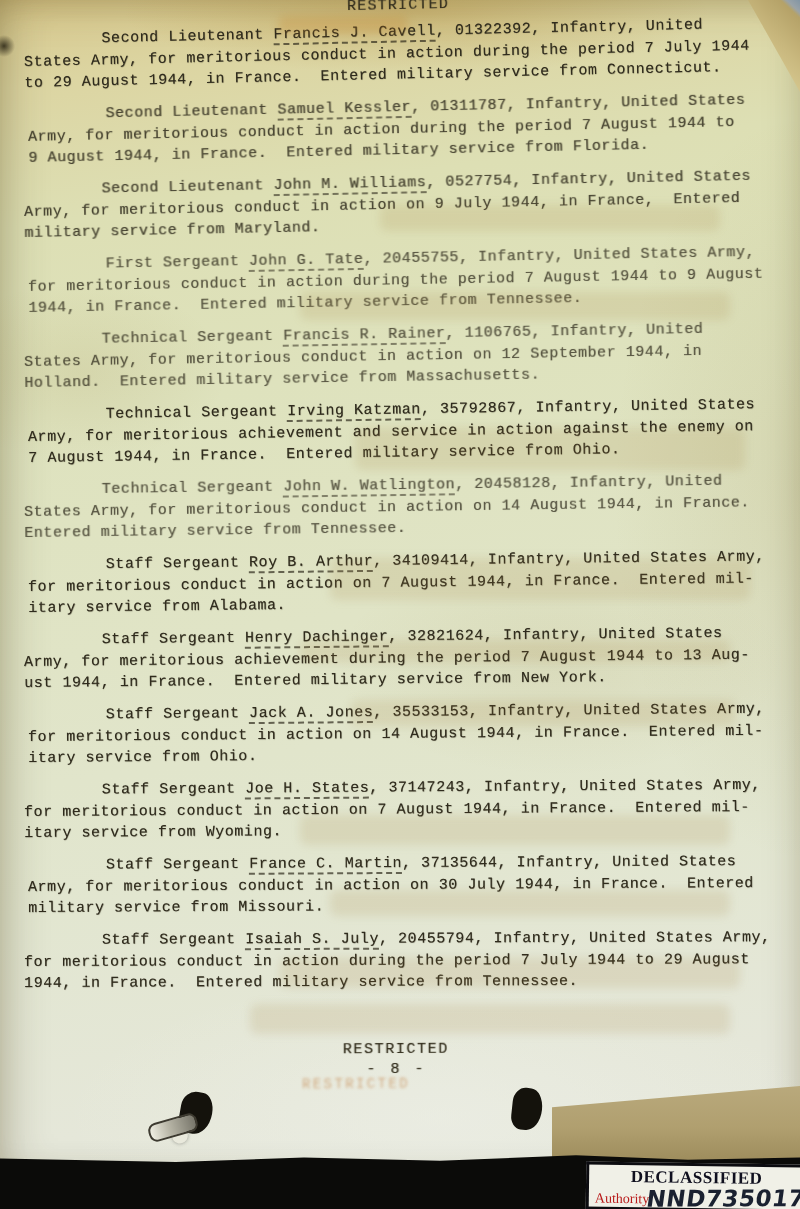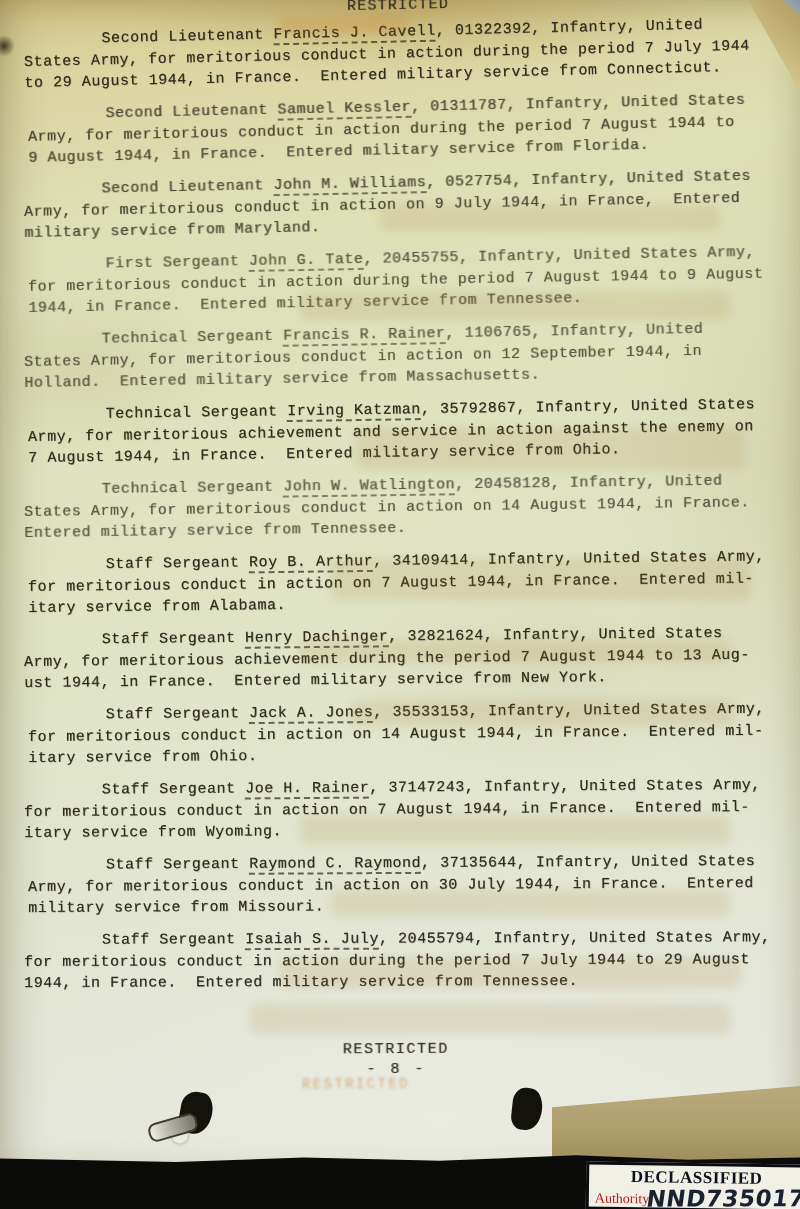--- a/index.html
+++ b/index.html
@@ -170,26 +170,26 @@
           <div class="line first">Staff Sergeant <span class="uname">Henry Dachinger</span>, 32821624, Infantry, United States</div>
           <div class="line">Army, for meritorious achievement during the period 7 August 1944 to 13 Aug-</div>
           <div class="line">ust 1944, in France.  Entered military service from New York.</div>
         </div>
         <div class="para" style="transform: rotate(-0.49deg) translateX(4px);">
           <div class="line first">Staff Sergeant <span class="uname">Jack A. Jones</span>, 35533153, Infantry, United States Army,</div>
           <div class="line">for meritorious conduct in action on 14 August 1944, in France.  Entered mil-</div>
           <div class="line">itary service from Ohio.</div>
         </div>
         <div class="para" style="transform: rotate(-0.4deg) translateX(0px);">
-          <div class="line first">Staff Sergeant <span class="uname">Joe H. Rainer</span>, 37147243, Infantry, United States Army,</div>
+          <div class="line first">Staff Sergeant <span class="uname">Joe H. States</span>, 37147243, Infantry, United States Army,</div>
           <div class="line">for meritorious conduct in action on 7 August 1944, in France.  Entered mil-</div>
           <div class="line">itary service from Wyoming.</div>
         </div>
         <div class="para" style="transform: rotate(-0.31deg) translateX(4px);">
-          <div class="line first">Staff Sergeant <span class="uname">Raymond C. Raymond</span>, 37135644, Infantry, United States</div>
+          <div class="line first">Staff Sergeant <span class="uname">France C. Martin</span>, 37135644, Infantry, United States</div>
           <div class="line">Army, for meritorious conduct in action on 30 July 1944, in France.  Entered</div>
           <div class="line">military service from Missouri.</div>
         </div>
         <div class="para" style="transform: rotate(-0.22deg) translateX(0px);">
           <div class="line first">Staff Sergeant <span class="uname">Isaiah S. July</span>, 20455794, Infantry, United States Army,</div>
           <div class="line">for meritorious conduct in action during the period 7 July 1944 to 29 August</div>
           <div class="line">1944, in France.  Entered military service from Tennessee.</div>
         </div>
       </div>
 

